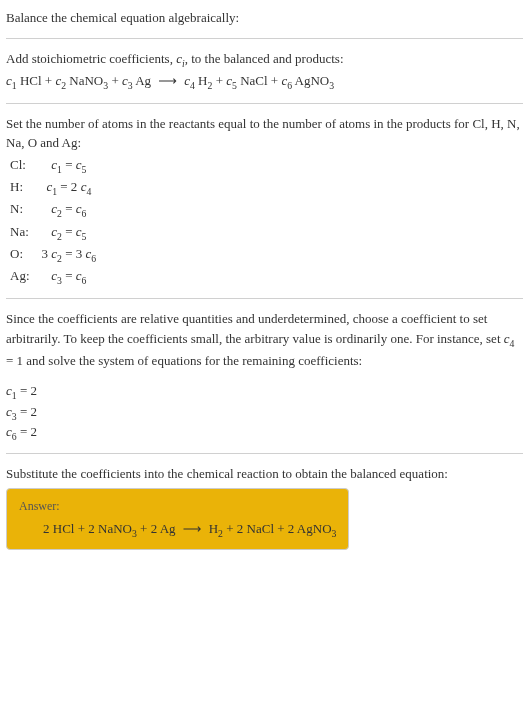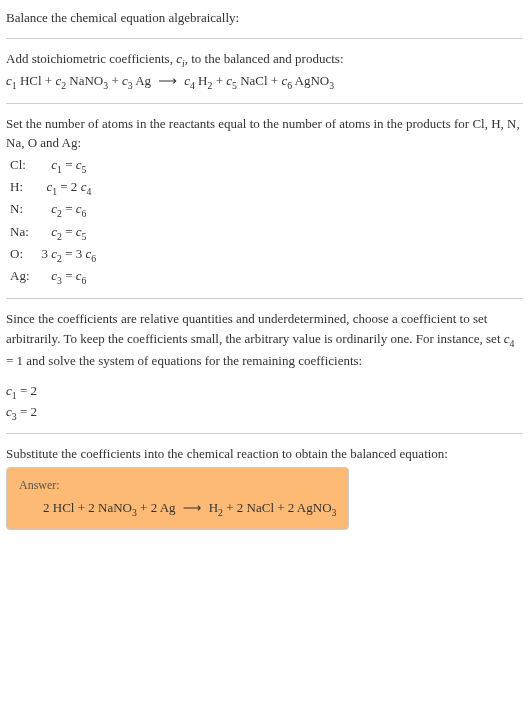--- a/index.html
+++ b/index.html
@@ -48,21 +48,21 @@
     }
     .sub {
       vertical-align: sub;
       font-size: 0.75em;
     }
     .italic {
       font-style: italic;
     }
     .answer-box {
       border: 1px solid #cccccc;
-      background: #fdba74;
+      background: #eab308;
       border-radius: 4px;
       padding: 8px 12px;
       display: inline-block;
       margin-top: 4px;
     }
     .answer-label {
       font-size: 12px;
       color: #555555;
       margin-bottom: 4px;
     }
@@ -128,20 +128,21 @@
 
 <hr class="divider">
 
 <div class="section">
   <div>
     Since the coefficients are relative quantities and underdetermined, choose a coefficient to set arbitrarily. To keep the coefficients small, the arbitrary value is ordinarily one. For instance, set <span class="italic">c</span><span class="sub">4</span> = 1 and solve the system of equations for the remaining coefficients:
   </div>
   <div class="coef-list">
     <div><span class="italic">c</span><span class="sub">1</span> = 2</div>
     <div><span class="italic">c</span><span class="sub">3</span> = 2</div>
+    <div><span class="italic">c</span><span class="sub">6</span> = 2</div>
   </div>
 </div>
 
 <hr class="divider">
 
 <div class="section">
   <div>Substitute the coefficients into the chemical reaction to obtain the balanced equation:</div>
   <div class="answer-box">
     <div class="answer-label">Answer:</div>
     <div class="answer-eq">

